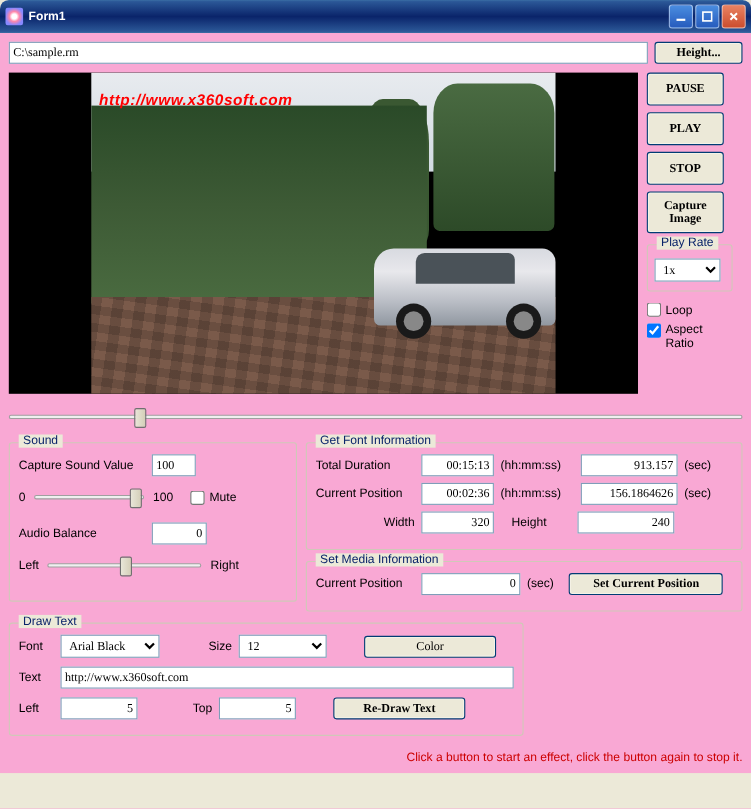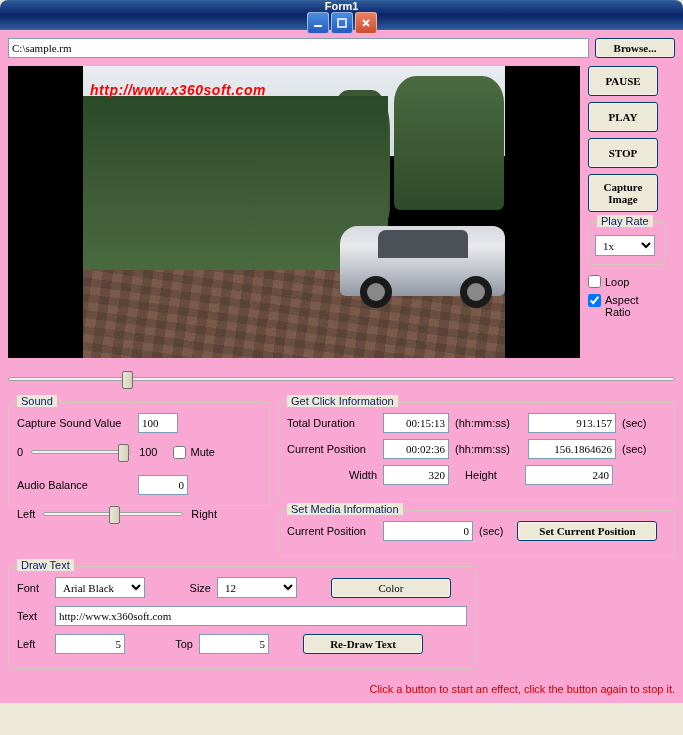--- a/index.html
+++ b/index.html
@@ -1,17 +1,17 @@
 <!DOCTYPE html>
 <html><head>
 <meta charset="utf-8">
 <style>
 * { box-sizing: border-box; margin: 0; padding: 0; }
 body { font-family: Tahoma, Arial, sans-serif; font-size: 11px; background: #ece9d8; width: 683px; }
-.titlebar { height: 30px; background: linear-gradient(to bottom, #3a6ea5 0%, #2b5797 5%, #0a246a 50%, #2b5797 95%, #3a6ea5 100%); display: flex; align-items: center; padding: 0 5px; color: white; font-weight: bold; border-radius: 8px 8px 0 0; flex-direction: column; }
+.titlebar { height: 30px; background: linear-gradient(to bottom, #3a6ea5 0%, #2b5797 5%, #0a246a 50%, #2b5797 95%, #3a6ea5 100%); display: flex; align-items: center; padding: 0 5px; color: white; font-weight: bold; border-radius: 8px 8px 0 0; }
 .titlebar .icon { width: 16px; height: 16px; background: radial-gradient(circle, #fff 20%, #f8a 40%, #88f 70%); border-radius: 2px; margin-right: 5px; }
 .titlebar .title { flex: 1; }
 .titlebar .winbtns { display: flex; gap: 2px; }
 .titlebar .winbtn { width: 22px; height: 22px; border-radius: 3px; display: flex; align-items: center; justify-content: center; font-family: Arial; font-weight: bold; font-size: 12px; color: white; border: 1px solid rgba(255,255,255,0.5); }
 .winbtn.min, .winbtn.max { background: linear-gradient(to bottom, #4a8de0, #265bbd); }
 .winbtn.close { background: linear-gradient(to bottom, #e88262, #cc4d2e); }
 .client { background: #f9a8d4; padding: 8px; display: flex; flex-direction: column; gap: 4px; }
 .toprow { display: flex; gap: 6px; align-items: center; }
 .txtbox, input[type=text], select { font-family: Tahoma; font-size: 11px; background: white; border: 1px solid #7f9db9; padding: 2px 3px; height: 20px; }
 .txtbox.ro { text-align: right; border: 1px solid #7f9db9; background: white; }
@@ -73,21 +73,21 @@
       <svg width="10" height="10">
           <path d="M2 2 L8 8 M8 2 L2 8" stroke="white" stroke-width="1.8"></path>
         </svg>
     </div>
   </div>
 </div>
 
 <div class="client">
   <div class="toprow">
     <input type="text" class="txtbox" style="flex: 1 1 0%;" value="C:\sample.rm">
-    <button class="btn" style="width:80px;font-weight:bold">Browse...</button>
+    <button class="btn" style="width:80px;font-weight:bold">Height...</button>
   </div>
 
   <div class="video-row">
     <div class="video">
       <div class="sky"></div>
         <div class="tree3"></div>
         <div class="tree2"></div>
         <div class="grass"></div>
       <div class="pavement"></div>
       <div class="car"></div>
@@ -121,21 +121,21 @@
   </div>
 
   <div class="slider-wrap seekbar">
     <div class="slider-track">
         <div class="slider-thumb" style="left:17%"></div>
       </div>
   </div>
 
   <div class="row2">
     <div class="col sound">
-      <div class="fieldset" style="height:104px">
+      <div class="fieldset" style="height:145px">
         <legend>Sound</legend>
         <div class="lblrow">
           <span class="lbl" style="width:115px">Capture Sound Value</span>
           <input type="text" class="txtbox" style="width: 40px; text-align: left;" value="100">
         </div>
         <div class="lblrow" style="gap:8px">
           <span class="lbl">0</span>
           <div class="slider-wrap" style="width:100px">
             <div class="slider-track">
                 <div class="slider-thumb" style="left:88%"></div>
@@ -157,21 +157,21 @@
             <div class="slider-track">
                 <div class="slider-thumb" style="left:47%"></div>
               </div>
           </div>
           <span class="lbl">Right</span>
         </div>
       </div>
     </div>
     <div class="col media">
       <div class="fieldset">
-        <legend>Get Click Information</legend>
+        <legend>Get Font Information</legend>
         <div class="lblrow">
           <span class="lbl" style="width:90px">Total Duration</span>
           <input type="text" class="txtbox ro" style="width: 66px;" value="00:15:13">
           <span class="lbl">(hh:mm:ss)</span>
           <input type="text" class="txtbox ro" style="width: 88px; margin-left: 12px;" value="913.157">
           <span class="lbl">(sec)</span>
         </div>
         <div class="lblrow">
           <span class="lbl" style="width:90px">Current Position</span>
           <input type="text" class="txtbox ro" style="width: 66px;" value="00:02:36">

